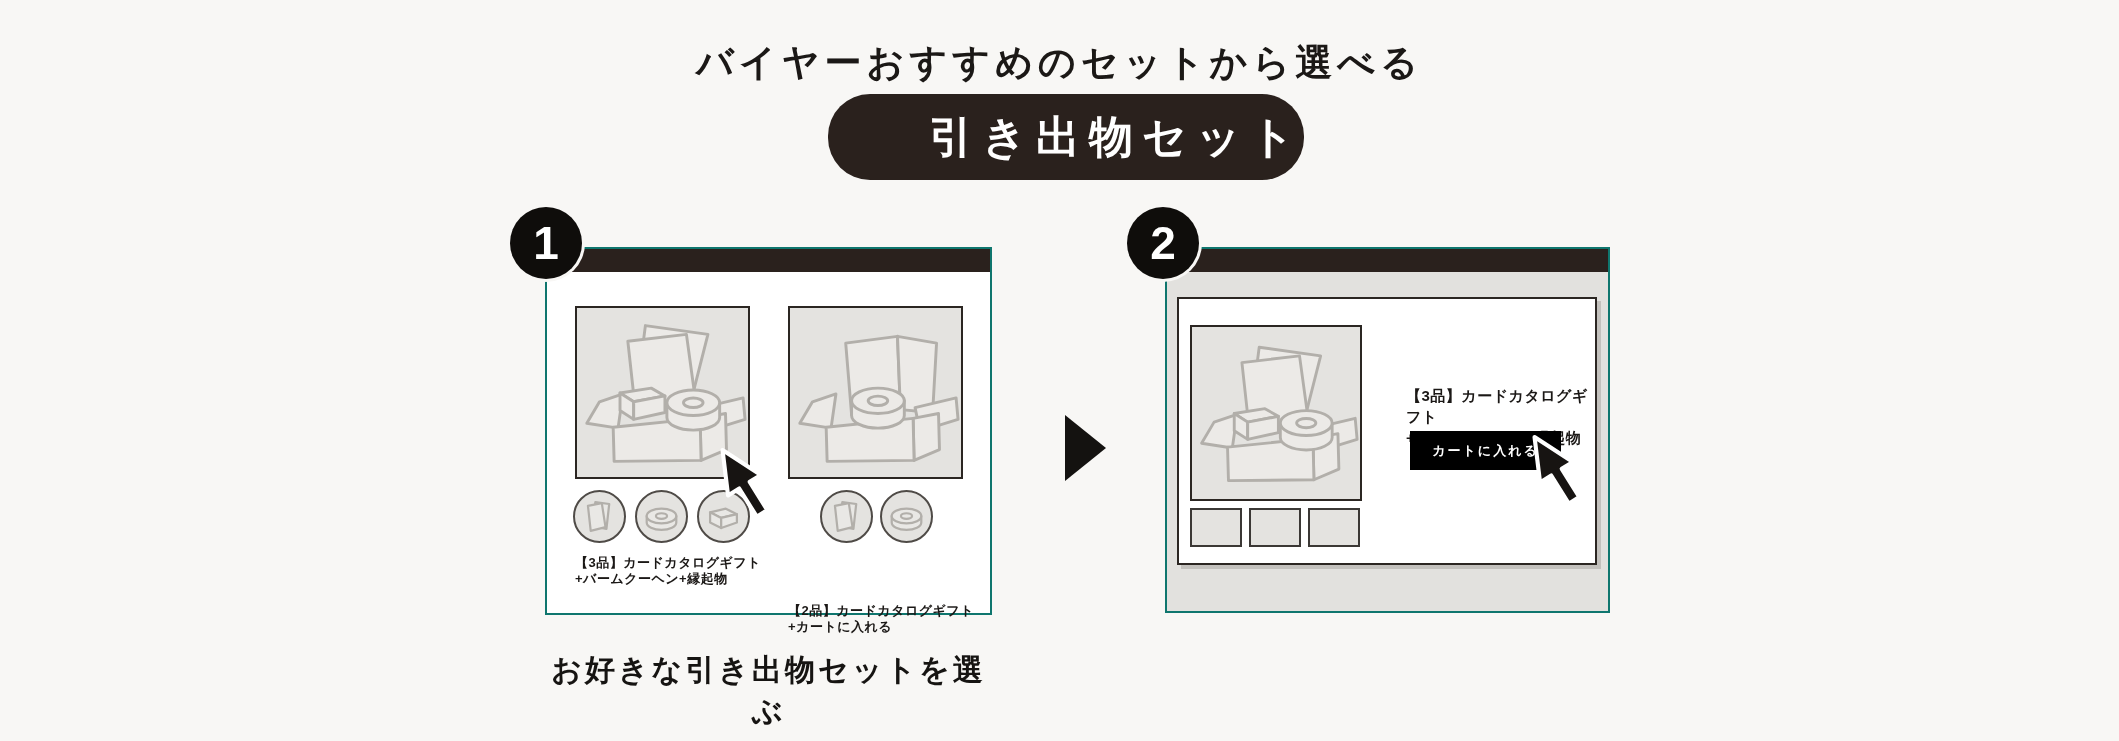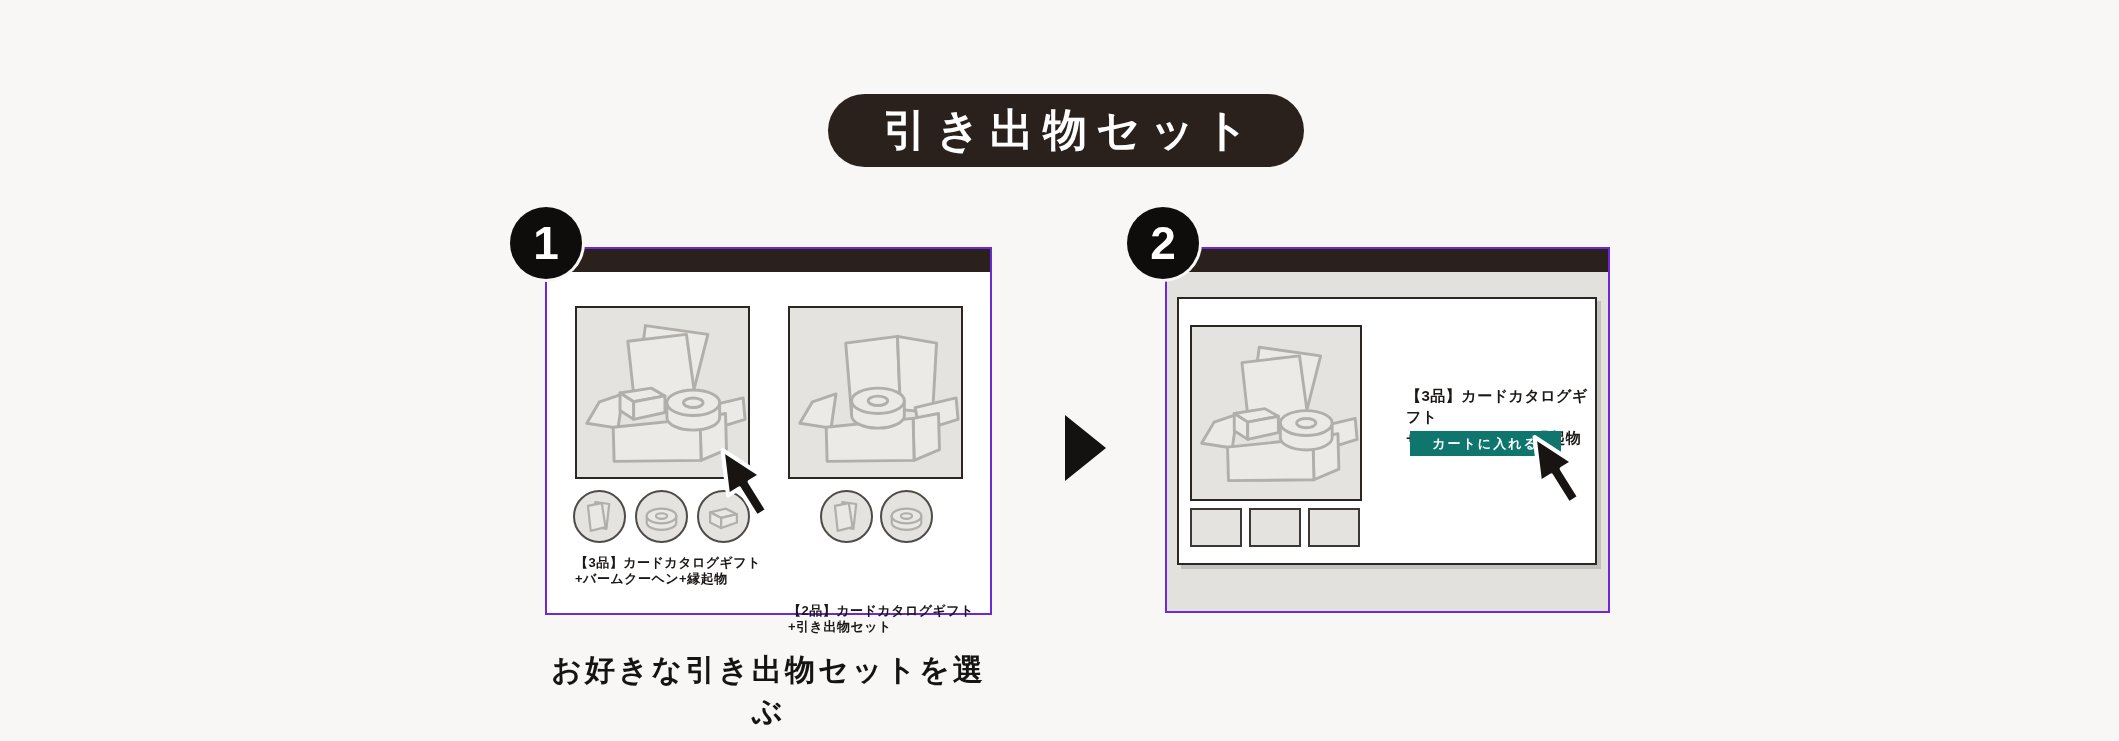--- a/index.html
+++ b/index.html
@@ -14,31 +14,31 @@
   .abs{position:absolute;box-sizing:border-box;}
 
   
   .title{
     left:0;right:0;top:38px;
     text-align:center;
     font-size:37px;font-weight:800;letter-spacing:5px;
     color:#1b1816;
   }
   .badge{
-    left:828px;top:94px;width:476px;height:73px;
+    left:828px;top:94px;width:476px;height:86px;
     background:#2a211d;border-radius:42px;
-    display:flex;align-items:center;justify-content:center;
+    display:flex;align-items:center;justify-content:flex-end;
   }
   .badge-label{
     color:#ffffff;font-size:44px;font-weight:800;letter-spacing:9px;
     text-indent:9px;
   }
 
   
-  .win{border:2px solid #6d28d9;}
+  .win{border:2px solid #0f766e;}
   .win1{left:545px;top:247px;width:447px;height:368px;background:#ffffff;}
   .win2{left:1165px;top:247px;width:445px;height:366px;background:#e2e1de;}
   .win-header{left:0;top:0;right:0;height:23px;background:#2a211d;}
 
   .num-circle{
     width:72px;height:72px;border-radius:50%;
     background:#0f0d0b;color:#ffffff;
     display:flex;align-items:center;justify-content:center;
     font-size:46px;font-weight:800;
     box-shadow:0 0 0 3px #f8f7f5;
@@ -87,22 +87,22 @@
   .thumbs{left:11px;top:209px;display:flex;gap:7px;}
   .thumb{
     width:52px;height:39px;background:#e4e3e0;
     border:2px solid #3b3835;box-sizing:border-box;
   }
   .p2-name{
     left:227px;top:86px;width:190px;
     font-size:15px;line-height:21px;font-weight:800;letter-spacing:0.5px;
   }
   .cart-btn{
-    left:231px;top:132px;width:151px;height:25px;
-    background:#0f766e;color:#ffffff;
+    left:231px;top:132px;width:151px;height:39px;
+    background:#000000;color:#ffffff;
     display:flex;align-items:center;justify-content:center;
     font-size:13px;font-weight:800;letter-spacing:2px;
   }
 
   .cursor{width:48px;height:69px;z-index:7;}
   .cursor svg{width:100%;height:100%;display:block;overflow:visible;}
   .cursor1{left:722px;top:450px;}
   .cursor2{left:1534px;top:437px;}
 
   .caption{
@@ -157,20 +157,21 @@
       <polygon points="24,28 41,24 41,33 24,39"></polygon>
     </g>
     <g id="sym-cursor">
       <polygon points="0,0 27.8,18.1 19.7,23.1 32.4,43.5 24.8,48.3 12.1,27.9 4,32.9" fill="#171412" stroke="#ffffff" stroke-width="3" stroke-linejoin="round"></polygon>
     </g>
   </defs>
 </svg>
 
 <div class="stage">
 
+  <div class="abs title">バイヤーおすすめのセットから選べる</div>
   <div class="abs badge">
     <span class="badge-label">引き出物セット</span>
   </div>
 
   <div class="abs num-circle num1">
     <span>1</span>
   </div>
 
   <div class="abs win win1">
     <div class="abs win-header"></div>
@@ -212,21 +213,21 @@
           <use href="#sym-baum"></use>
         </svg>
     </div>
 
     <div class="abs prod-name name-a">
       <div>【3品】カードカタログギフト</div>
       <div>+バームクーヘン+縁起物</div>
     </div>
     <div class="abs prod-name name-b">
       <div>【2品】カードカタログギフト</div>
-      <div>+引き出物セット</div>
+      <div>+カートに入れる</div>
     </div>
   </div>
 
   <div class="abs cursor cursor1">
     <svg viewBox="0 0 34 50">
         <use href="#sym-cursor"></use>
       </svg>
   </div>
 
   <div class="abs flow-arrow"></div>

